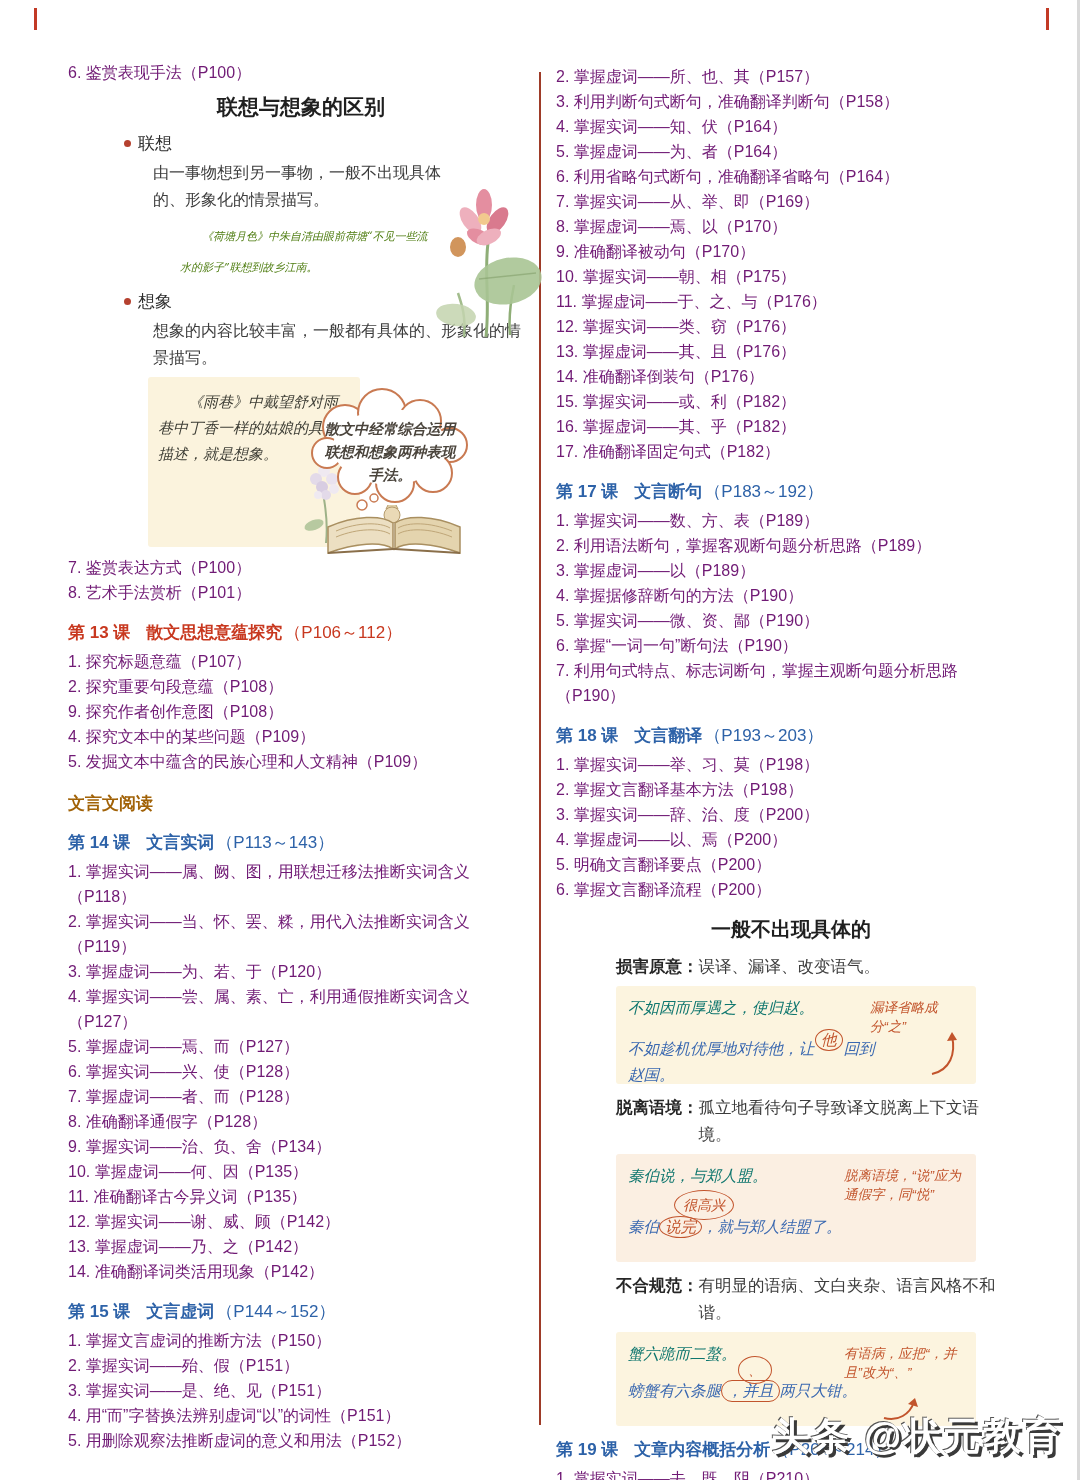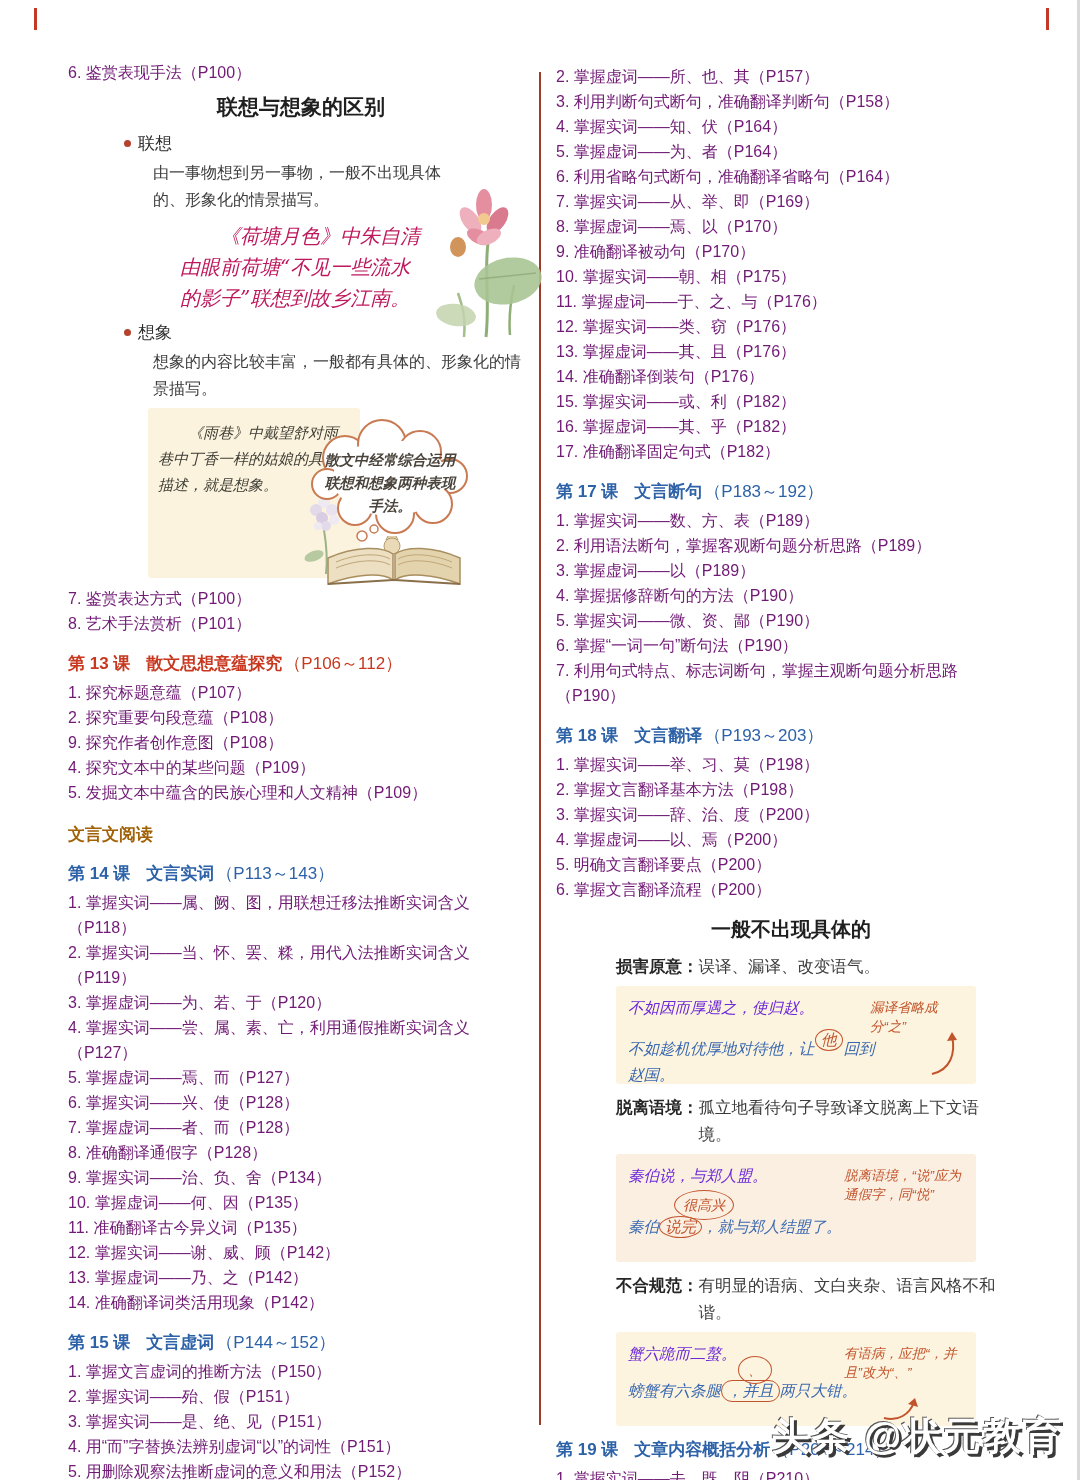--- a/index.html
+++ b/index.html
@@ -18,38 +18,38 @@
   .lesson-h .lh-pages{font-weight:normal;margin-left:2px;}
   .red{color:#c8381f;}
   .blue{color:#2d62a8;}
   .part-h{color:#a16207;font-weight:bold;font-size:17px;margin:18px 0 4px;}
   .center-title{text-align:center;font-weight:bold;font-size:21px;color:#1f1f1f;margin:8px 0 10px;}
   .assoc{position:relative;}
   .term-row{font-weight:normal;font-size:17px;color:#2e2e2e;margin:6px 0 2px 70px;position:relative;line-height:26px;}
   .term-row .dot{position:absolute;left:-14px;top:9px;width:7px;height:7px;border-radius:50%;background:#b5412f;}
   .term-desc{margin-left:85px;width:318px;font-size:16px;line-height:27px;color:#3c3c3c;}
   .kai{font-family:"DejaVu Serif",serif;font-style:italic;}
-  .kai-ex{margin:8px 0 4px 112px;width:250px;font-size:20px;line-height:31px;color:#be185d;text-indent:2em;}
+  .kai-ex{margin:8px 0 4px 112px;width:250px;font-size:11px;line-height:31px;color:#4d7c0f;text-indent:2em;}
   .lotus{position:absolute;right:-8px;top:92px;}
   .imagine-row{position:relative;height:178px;margin-top:6px;}
   .rain-box{position:absolute;left:80px;top:0;width:192px;height:146px;background:#fbf3dd;border-radius:3px;
             padding:12px 10px;font-size:15px;line-height:26px;color:#3d3d35;text-indent:2em;}
   .lilac{position:absolute;right:2px;bottom:2px;}
   .cloud-wrap{position:absolute;left:232px;top:8px;width:180px;height:128px;}
   .cloud-text{position:absolute;left:22px;top:32px;width:136px;text-align:center;font-size:14.5px;
               line-height:23px;color:#4a443c;font-weight:bold;}
   .book-wrap{position:absolute;left:252px;top:128px;}
   .mis-title{text-align:center;font-weight:bold;font-size:20px;color:#1f1f1f;margin:14px 0 6px;}
   .mistake-line{display:flex;font-size:16.5px;line-height:27px;margin:10px 0 6px;padding-left:60px;}
   .m-label{font-weight:bold;color:#262626;flex:none;}
   .m-desc{color:#3c3c3c;width:312px;}
   .ex-box{position:relative;margin-left:60px;width:336px;background:#fcf4df;border-radius:3px;
           padding:10px 12px 12px;}
   .ex-box.pink{background:#fbefe2;}
-  .ex-source{font-size:15.5px;color:#6d28d9;line-height:24px;}
+  .ex-source{font-size:15.5px;color:#0f766e;line-height:24px;}
   .ex-annot{position:absolute;right:6px;top:12px;width:100px;color:#c2542c;font-size:13.5px;
             line-height:19px;font-style:italic;}
   .ex-annot.wide{width:126px;}
   .ex-trans{margin-top:16px;font-size:15.5px;color:#3a68b0;line-height:26px;position:relative;}
   .circ{border:1.5px solid #c2542c;border-radius:50%;padding:0 5px;display:inline-block;line-height:20px;}
   .circ.orange{color:#c2542c;}
   .raised{position:relative;top:-9px;margin:0 1px;}
   .float-bubble{position:absolute;border:1.5px solid #c2542c;border-radius:50%;color:#c2542c;
                 font-size:14px;padding:1px 8px;background:transparent;}
   .arrow-svg{position:absolute;}

